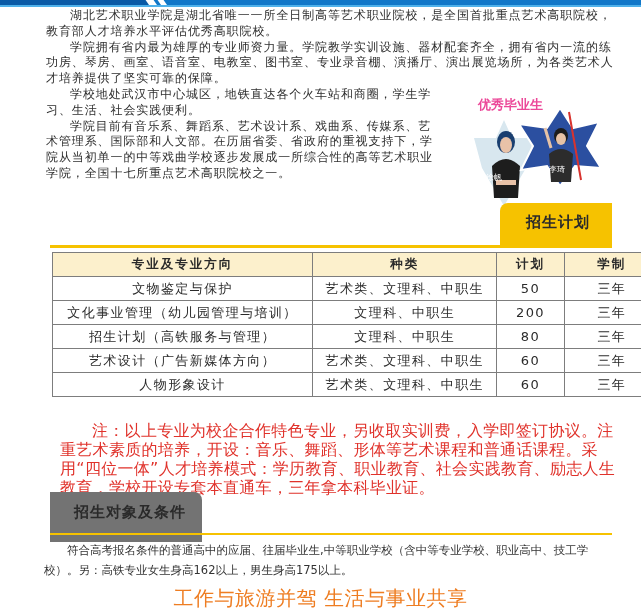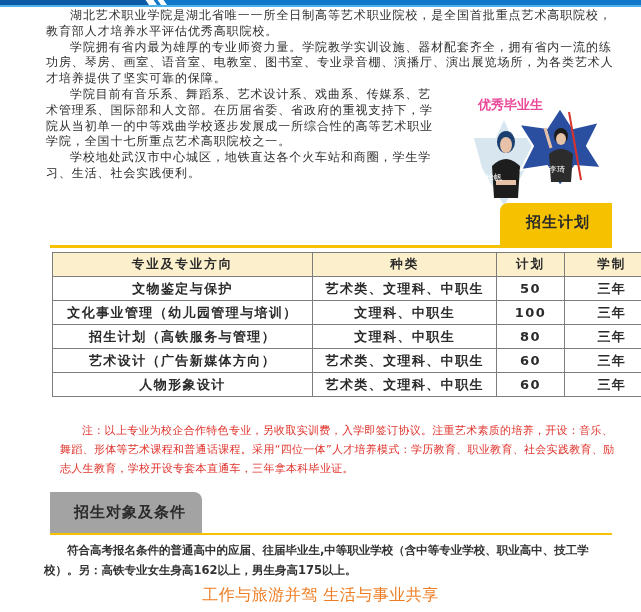--- a/index.html
+++ b/index.html
@@ -20,54 +20,54 @@
   .photo { position: absolute; }
   .photo-1 { left: 470px; top: 118px; width: 68px; height: 90px; }
   .photo-2 { left: 515px; top: 106px; width: 90px; height: 82px; }
   .photo svg { width: 100%; height: 100%; }
 
   .plan-tab { position: absolute; left: 500px; top: 203px; width: 112px; height: 42px; background: #f6c200; border-radius: 8px 0 0 0; }
   .plan-tab span { position: absolute; left: 26px; top: 10px; font-size: 15px; font-weight: bold; color: #2a2a2a; letter-spacing: 1px; }
   .plan-line { position: absolute; left: 50px; top: 245px; width: 562px; height: 3px; background: #f6c200; }
 
   table.plan { position: absolute; left: 52px; top: 252px; width: 608px; border-collapse: collapse; font-size: 13px; }
-  table.plan th, table.plan td { border: 1px solid #7d7d7d; height: 24px; text-align: center; letter-spacing: 1.4px; color: #2b2b2b; font-weight: bold; }
+  table.plan th, table.plan td { border: 1px solid #7d7d7d; height: 24px; text-align: center; letter-spacing: 1.4px; color: #2b2b2b; font-weight: normal; }
   table.plan th { background: #fcf0cc; font-weight: bold; letter-spacing: 2px; font-family: "DejaVu Serif", serif; font-size: 12.5px; }
   table.plan .c1 { width: 240px; }
   table.plan .c2 { width: 170px; }
   table.plan .c3 { width: 62px; }
   table.plan .c4 { width: 88px; }
 
-  .note { position: absolute; left: 60px; top: 421px; width: 560px; font-size: 11px; line-height: 19px; color: #e0322b; letter-spacing: 0.3px; }
+  .note { position: absolute; left: 60px; top: 421px; width: 560px; font-size: 16px; line-height: 19px; color: #e0322b; letter-spacing: 0.3px; }
   .note p { text-indent: 2em; }
 
-  .cond-tab { position: absolute; left: 50px; top: 492px; width: 152px; height: 42px; background: #a3a3a3; border-radius: 0 8px 0 0; }
+  .cond-tab { position: absolute; left: 50px; top: 492px; width: 152px; height: 50px; background: #737373; border-radius: 0 8px 0 0; }
   .cond-tab span { position: absolute; left: 24px; top: 11px; font-size: 15px; font-weight: bold; color: #2a2a2a; letter-spacing: 1px; }
   .cond-line { position: absolute; left: 50px; top: 533px; width: 562px; height: 2px; background: #f6c200; }
 
   .cond-text { position: absolute; left: 44px; top: 540px; width: 570px; font-size: 11.5px; line-height: 20px; color: #333; }
-  .cond-text p { text-indent: 2em; font-weight: bold; }
+  .cond-text p { text-indent: 2em; }
 
-  .slogan { position: absolute; left: 0; top: 585px; width: 641px; text-align: center; font-size: 16px; color: #ee7d22; letter-spacing: 0.5px; }
+  .slogan { position: absolute; left: 0; top: 585px; width: 641px; text-align: center; font-size: 20px; color: #ee7d22; letter-spacing: 0.5px; }
 </style>
 </head>
 <body>
 
 <div class="top-bar">
   <div class="dark"></div>
   <div class="slash1"></div>
   <div class="slash2"></div>
   <div class="line"></div>
 </div>
 
 <div class="intro">
   <p>湖北艺术职业学院是湖北省唯一一所全日制高等艺术职业院校，是全国首批重点艺术高职院校，教育部人才培养水平评估优秀高职院校。</p>
   <p>学院拥有省内最为雄厚的专业师资力量。学院教学实训设施、器材配套齐全，拥有省内一流的练功房、琴房、画室、语音室、电教室、图书室、专业录音棚、演播厅、演出展览场所，为各类艺术人才培养提供了坚实可靠的保障。</p>
+  <p class="narrow">学校地处武汉市中心城区，地铁直达各个火车站和商圈，学生学习、生活、社会实践便利。</p>
   <p class="narrow">学院目前有音乐系、舞蹈系、艺术设计系、戏曲系、传媒系、艺术管理系、国际部和人文部。在历届省委、省政府的重视支持下，学院从当初单一的中等戏曲学校逐步发展成一所综合性的高等艺术职业学院，全国十七所重点艺术高职院校之一。</p>
-  <p class="narrow">学校地处武汉市中心城区，地铁直达各个火车站和商圈，学生学习、生活、社会实践便利。</p>
 </div>
 
 <div class="grad-title">优秀毕业生</div>
 
 <div class="photo photo-1">
   <svg viewBox="0 0 68 90">
     <polygon points="4,20 26,20 34,2 42,20 64,20 56,50 34,88 12,50" fill="#d8e7ef"></polygon>
     <ellipse cx="36" cy="24" rx="9" ry="11" fill="#1a3f70"></ellipse>
     <ellipse cx="36" cy="27" rx="6" ry="8" fill="#e8c2a8"></ellipse>
     <path d="M22 48 Q36 34 50 48 L48 80 L24 80 Z" fill="#1d1d1d"></path>
@@ -105,21 +105,21 @@
   <tbody>
     <tr>
       <td>文物鉴定与保护</td>
       <td>艺术类、文理科、中职生</td>
       <td>50</td>
       <td>三年</td>
     </tr>
     <tr>
       <td>文化事业管理（幼儿园管理与培训）</td>
       <td>文理科、中职生</td>
-      <td>100</td>
+      <td>200</td>
       <td>三年</td>
     </tr>
     <tr>
       <td>招生计划（高铁服务与管理）</td>
       <td>文理科、中职生</td>
       <td>80</td>
       <td>三年</td>
     </tr>
     <tr>
       <td>艺术设计（广告新媒体方向）</td>

